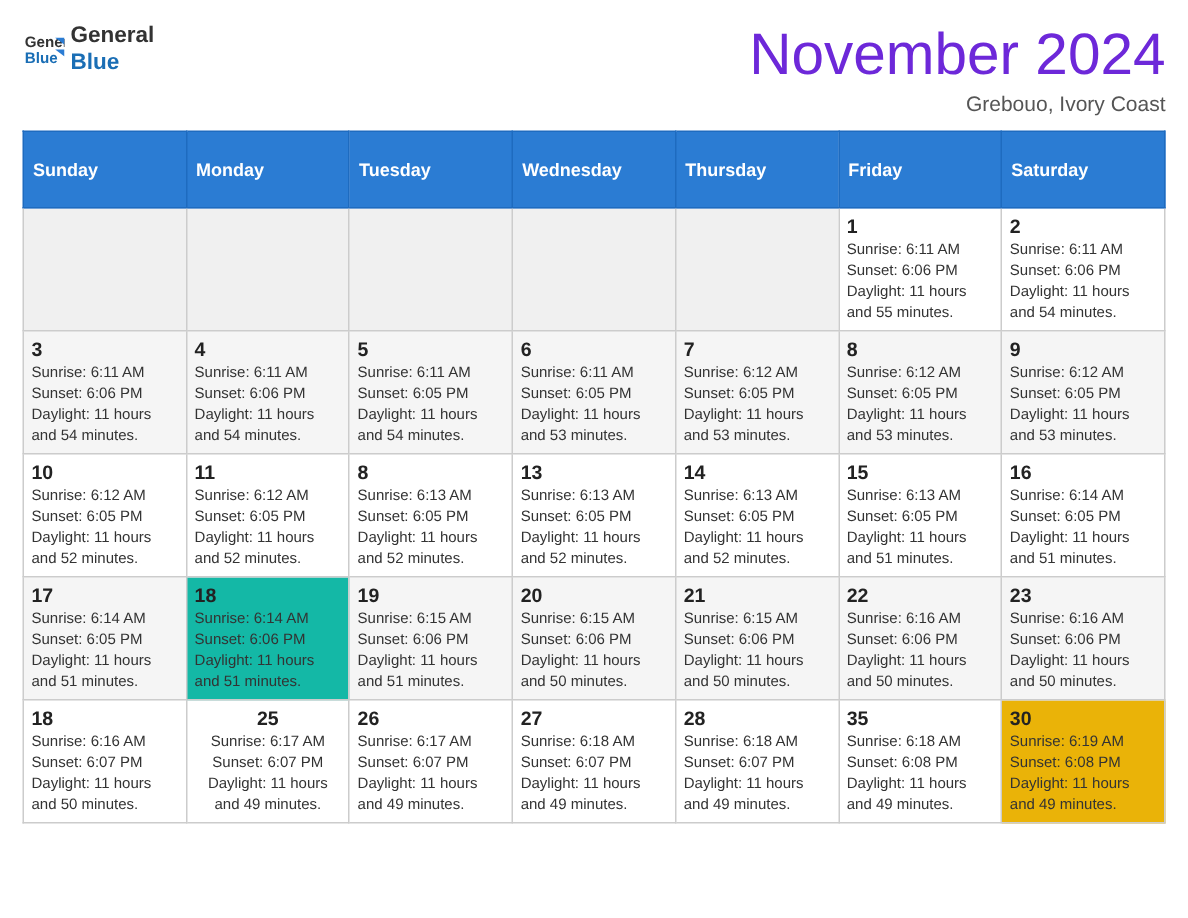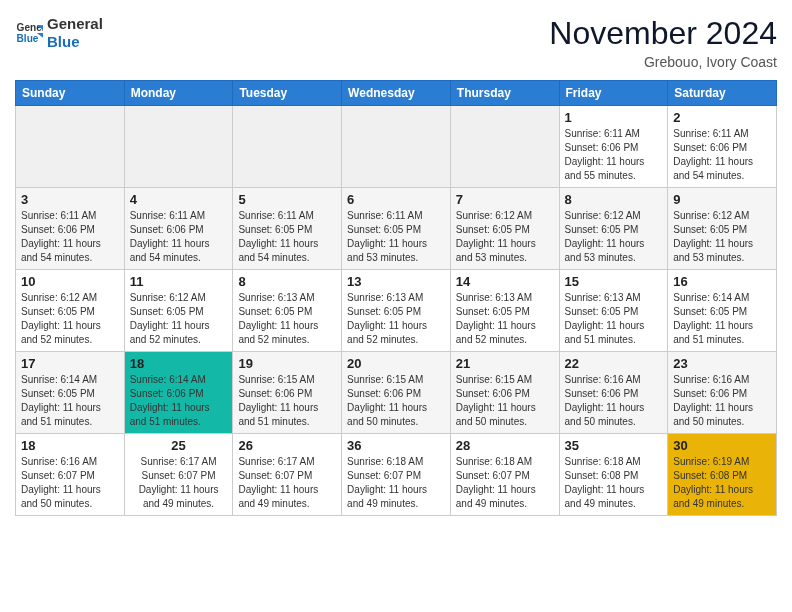--- a/index.html
+++ b/index.html
@@ -32,40 +32,40 @@
       line-height: 1.2;
     }
     .logo-icon {
       width: 28px;
       height: 28px;
     }
     .title-block {
       text-align: right;
     }
     .month-title {
-      font-size: 32px;
+      font-size: 39px;
       font-weight: 300;
-      color: #0f172a;
+      color: #6d28d9;
     }
     .location {
       font-size: 14px;
       color: #555;
       margin-top: 2px;
     }
     .calendar {
       width: 100%;
       border-collapse: collapse;
       border: 1px solid #ccc;
     }
     .calendar th {
       background-color: #2b7cd3;
       color: white;
       font-size: 12px;
       font-weight: bold;
-      padding: 5px 6px;
+      padding: 18px 6px;
       text-align: left;
       border: 1px solid #1e6bbf;
     }
     .calendar td {
       border: 1px solid #ccc;
       vertical-align: top;
       padding: 4px 5px;
       width: calc(100% / 7);
       height: 80px;
       font-size: 10.5px;
@@ -321,21 +321,21 @@
 and 49 minutes.</div>
           </td>
           <td style="background: rgb(255, 255, 255);">
             <span class="day-num">26</span>
             <div class="cell-text" style="white-space: pre-line;">Sunrise: 6:17 AM
 Sunset: 6:07 PM
 Daylight: 11 hours
 and 49 minutes.</div>
           </td>
           <td style="background: rgb(255, 255, 255);">
-            <span class="day-num">36</span>
+            <span class="day-num">27</span>
             <div class="cell-text" style="white-space: pre-line;">Sunrise: 6:18 AM
 Sunset: 6:07 PM
 Daylight: 11 hours
 and 49 minutes.</div>
           </td>
           <td style="background: rgb(255, 255, 255);">
             <span class="day-num">28</span>
             <div class="cell-text" style="white-space: pre-line;">Sunrise: 6:18 AM
 Sunset: 6:07 PM
 Daylight: 11 hours

